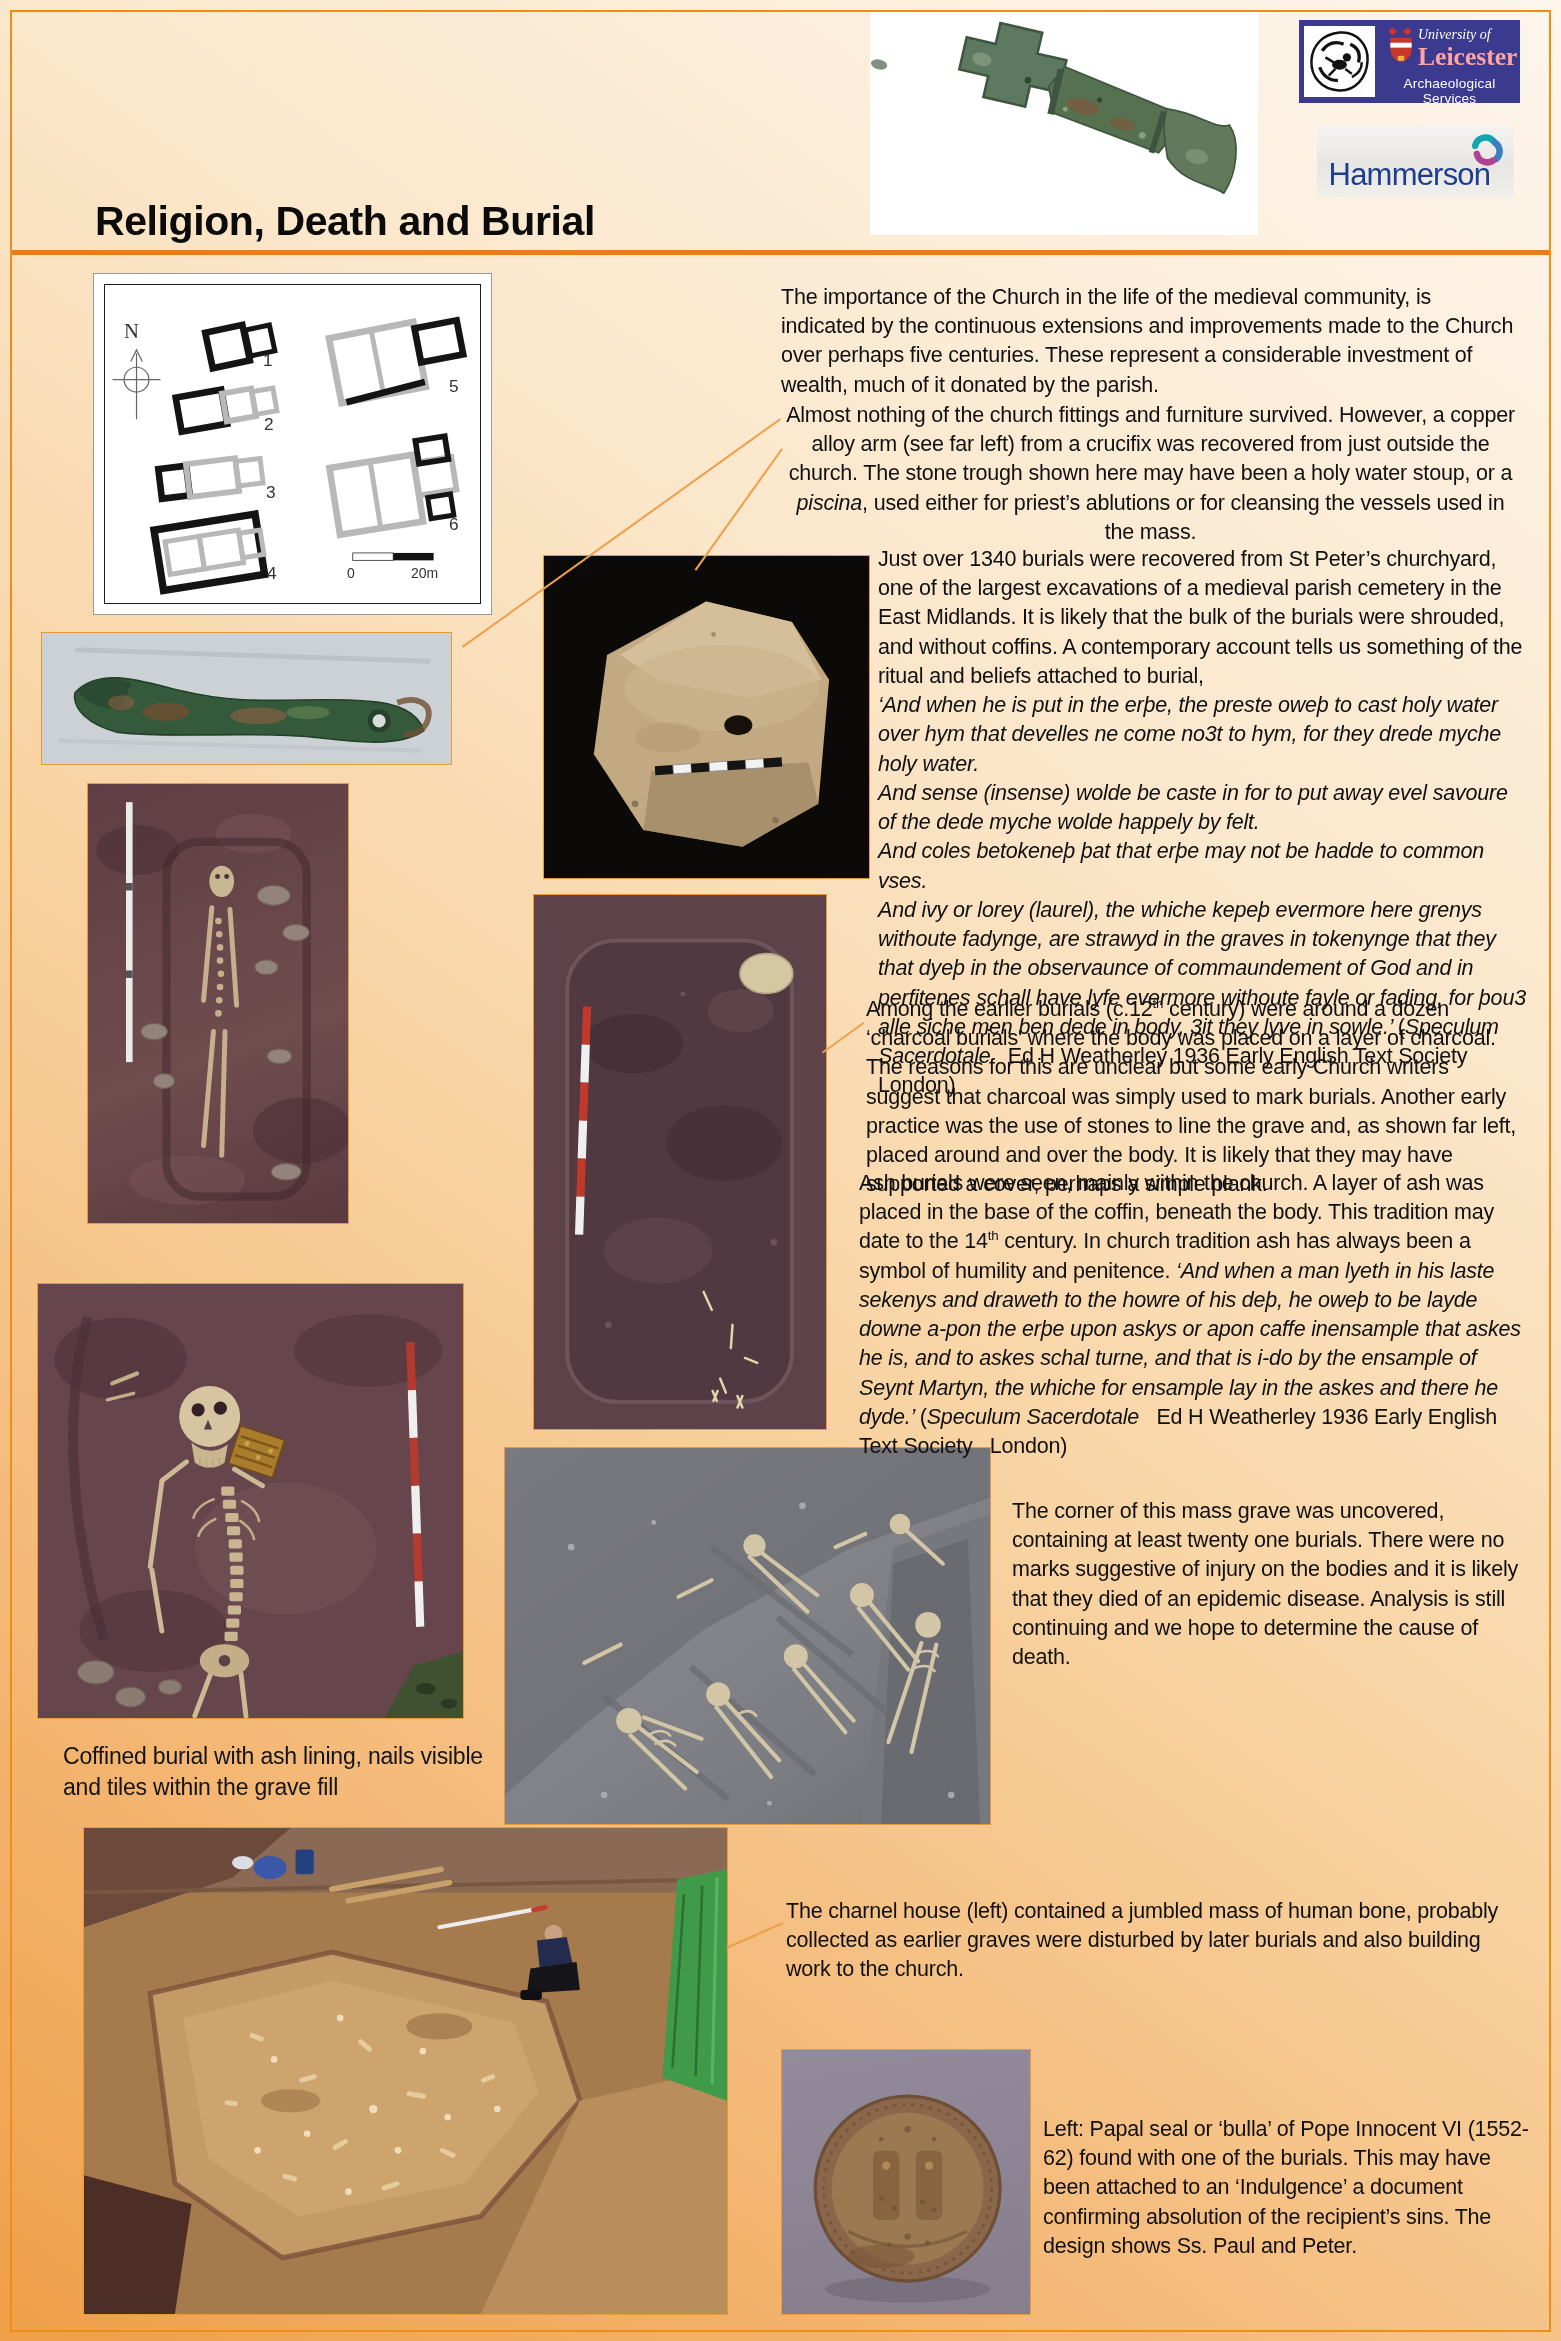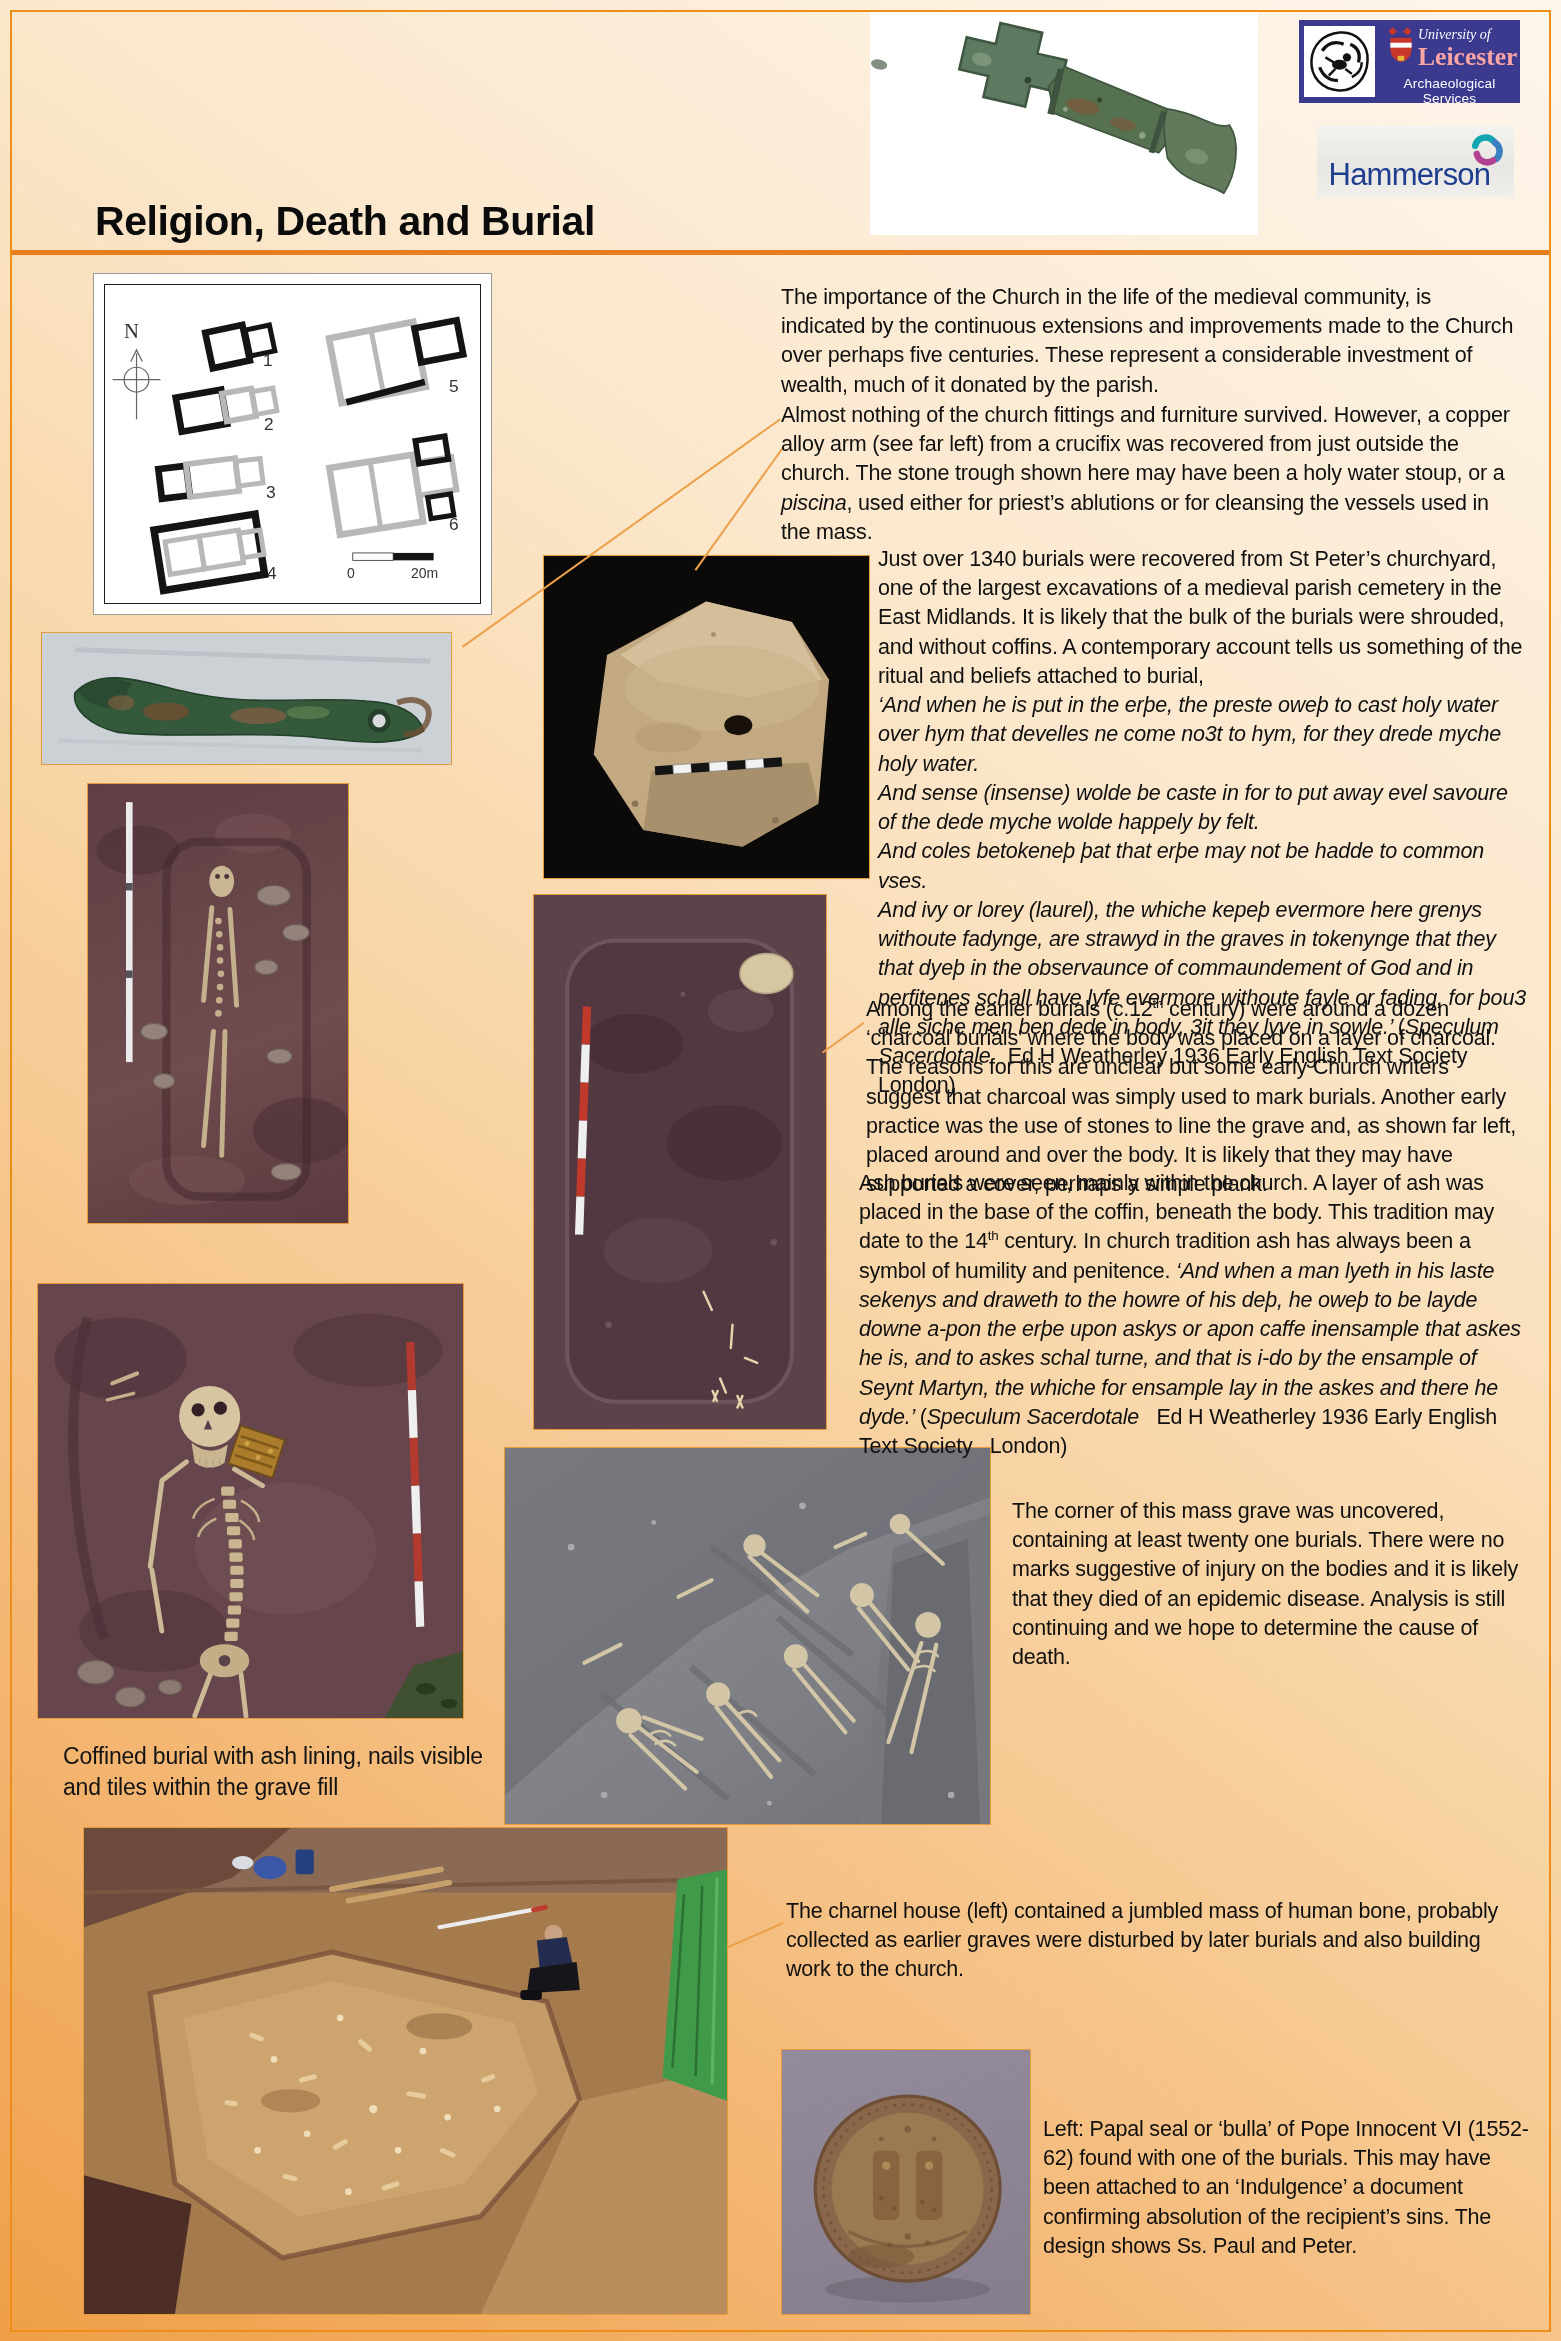--- a/index.html
+++ b/index.html
@@ -150,21 +150,21 @@
     <span class="pnum" style="left:170px;top:140px;">2</span>
     <span class="pnum" style="left:172px;top:208px;">3</span>
     <span class="pnum" style="left:173px;top:289px;">4</span>
     <span class="pnum" style="left:355px;top:102px;">5</span>
     <span class="pnum" style="left:355px;top:240px;">6</span>
     <span class="pnum" style="left:253px;top:291px;font-size:14px;">0</span>
     <span class="pnum" style="left:317px;top:291px;font-size:14px;">20m</span>
   </div>
 
   <div class="abs bodytext" style="left:781px;top:283px;width:739px;">The importance of the Church in the life of the medieval community, is indicated by the continuous extensions and improvements made to the Church over perhaps five centuries. These represent a considerable investment of wealth, much of it donated by the parish.</div>
-  <div class="abs bodytext" style="left:781px;top:401px;width:739px;">
+  <div class="abs bodytext" style="left:781px;top:401px;width:739px;text-align:center;">
     <span>Almost nothing of the church fittings and furniture survived. However, a copper alloy arm (see far left) from a crucifix was recovered from just outside the church. The stone trough shown here may have been a holy water stoup, or a </span><span class="ital">piscina</span><span>, used either for priest’s ablutions or for cleansing the vessels used in the mass.</span>
   </div>
 
   <div class="photo" style="left:41px;top:632px;width:409px;height:131px;background:#ccd1d6;">
     <svg width="409" height="131" viewBox="0 0 495 158">
       <line x1="40" y1="20" x2="470" y2="34" stroke="#bdc2c8" stroke-width="6"></line>
       <line x1="20" y1="130" x2="460" y2="142" stroke="#c3c8ce" stroke-width="5"></line>
       <path d="M40,72 C70,40 120,58 170,70 C250,90 320,76 392,82 C430,84 456,96 462,118 C432,138 382,132 330,126 C250,118 160,128 92,120 C58,112 36,92 40,72 z" fill="#355a3b" stroke="#22402a" stroke-width="2"></path>
       <path d="M44,70 C60,52 86,52 108,60 L96,92 C70,92 52,84 44,70 z" fill="#2a4a31"></path>
       <ellipse cx="150" cy="95" rx="28" ry="11" fill="#6f4f33" opacity="0.85"></ellipse>

